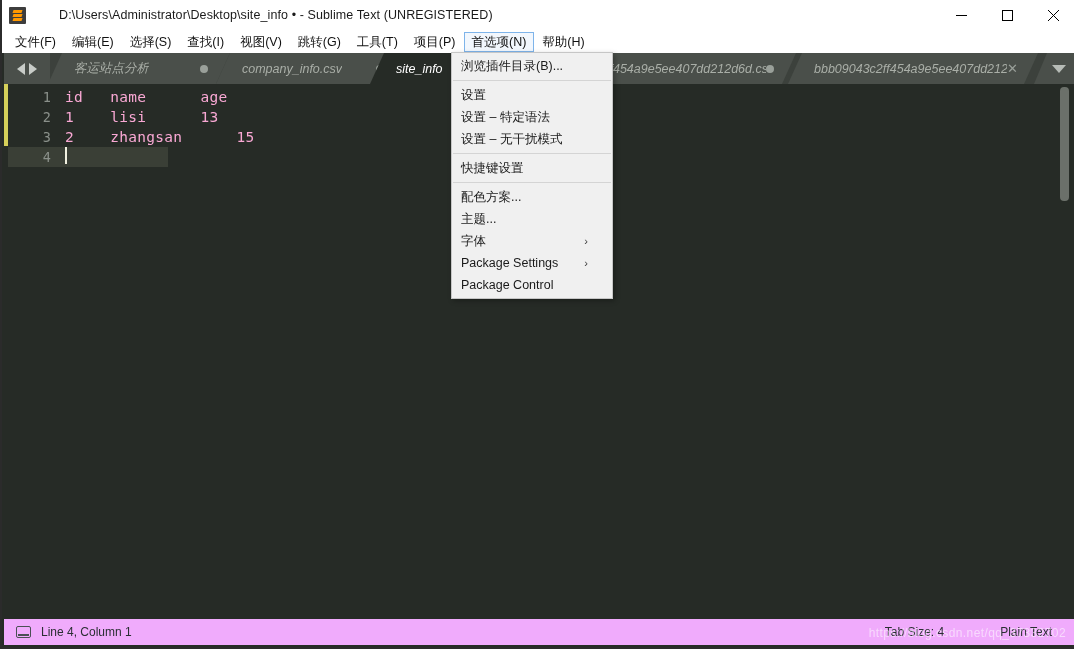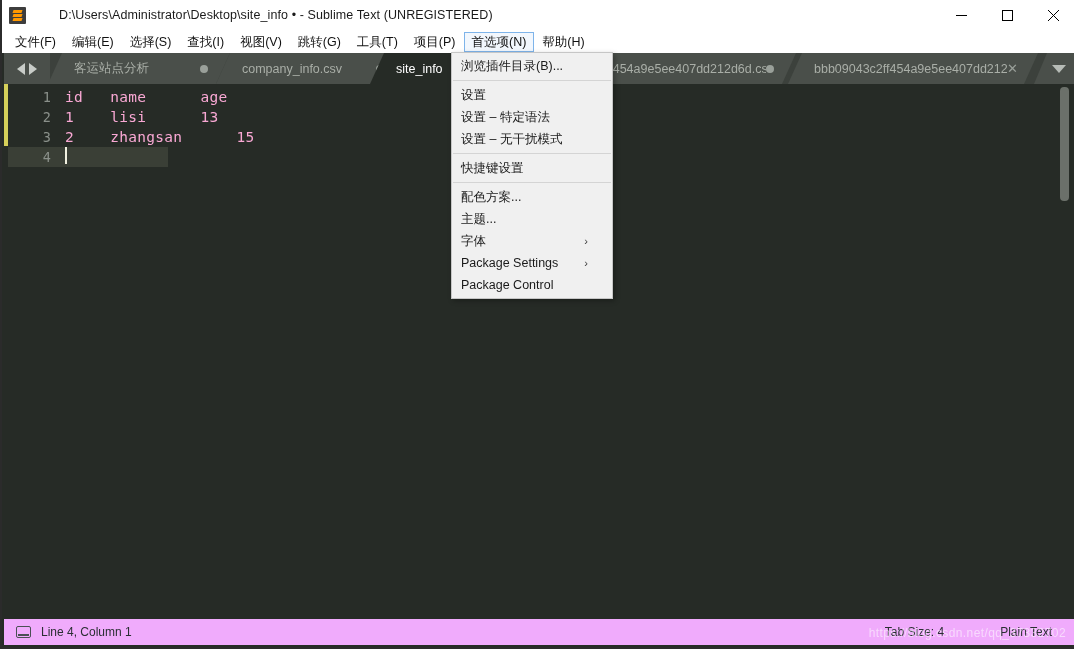--- a/index.html
+++ b/index.html
@@ -103,21 +103,21 @@
   .tab .tab-bg {
     position: absolute; inset: 0;
     background: #4a4f4a;
     clip-path: polygon(14px 0, 100% 0, calc(100% - 14px) 100%, 0 100%);
   }
   .tab.active { color: #ffffff; z-index: 5; text-align: right; }
   .tab.active .tab-bg { background: #262b26; }
   .tab-label {
     position: relative; z-index: 2;
     padding-left: 26px;
-    white-space: nowrap; overflow: hidden;
+    white-space: nowrap; overflow: hidden; font-style: italic;
   }
   .tab-dot {
     position: relative; z-index: 2;
     width: 8px; height: 8px; border-radius: 50%;
     background: #9aa09a;
     margin-left: auto; margin-right: 22px;
     flex: none;
   }
   .tab-close {
     position: relative; z-index: 2;

